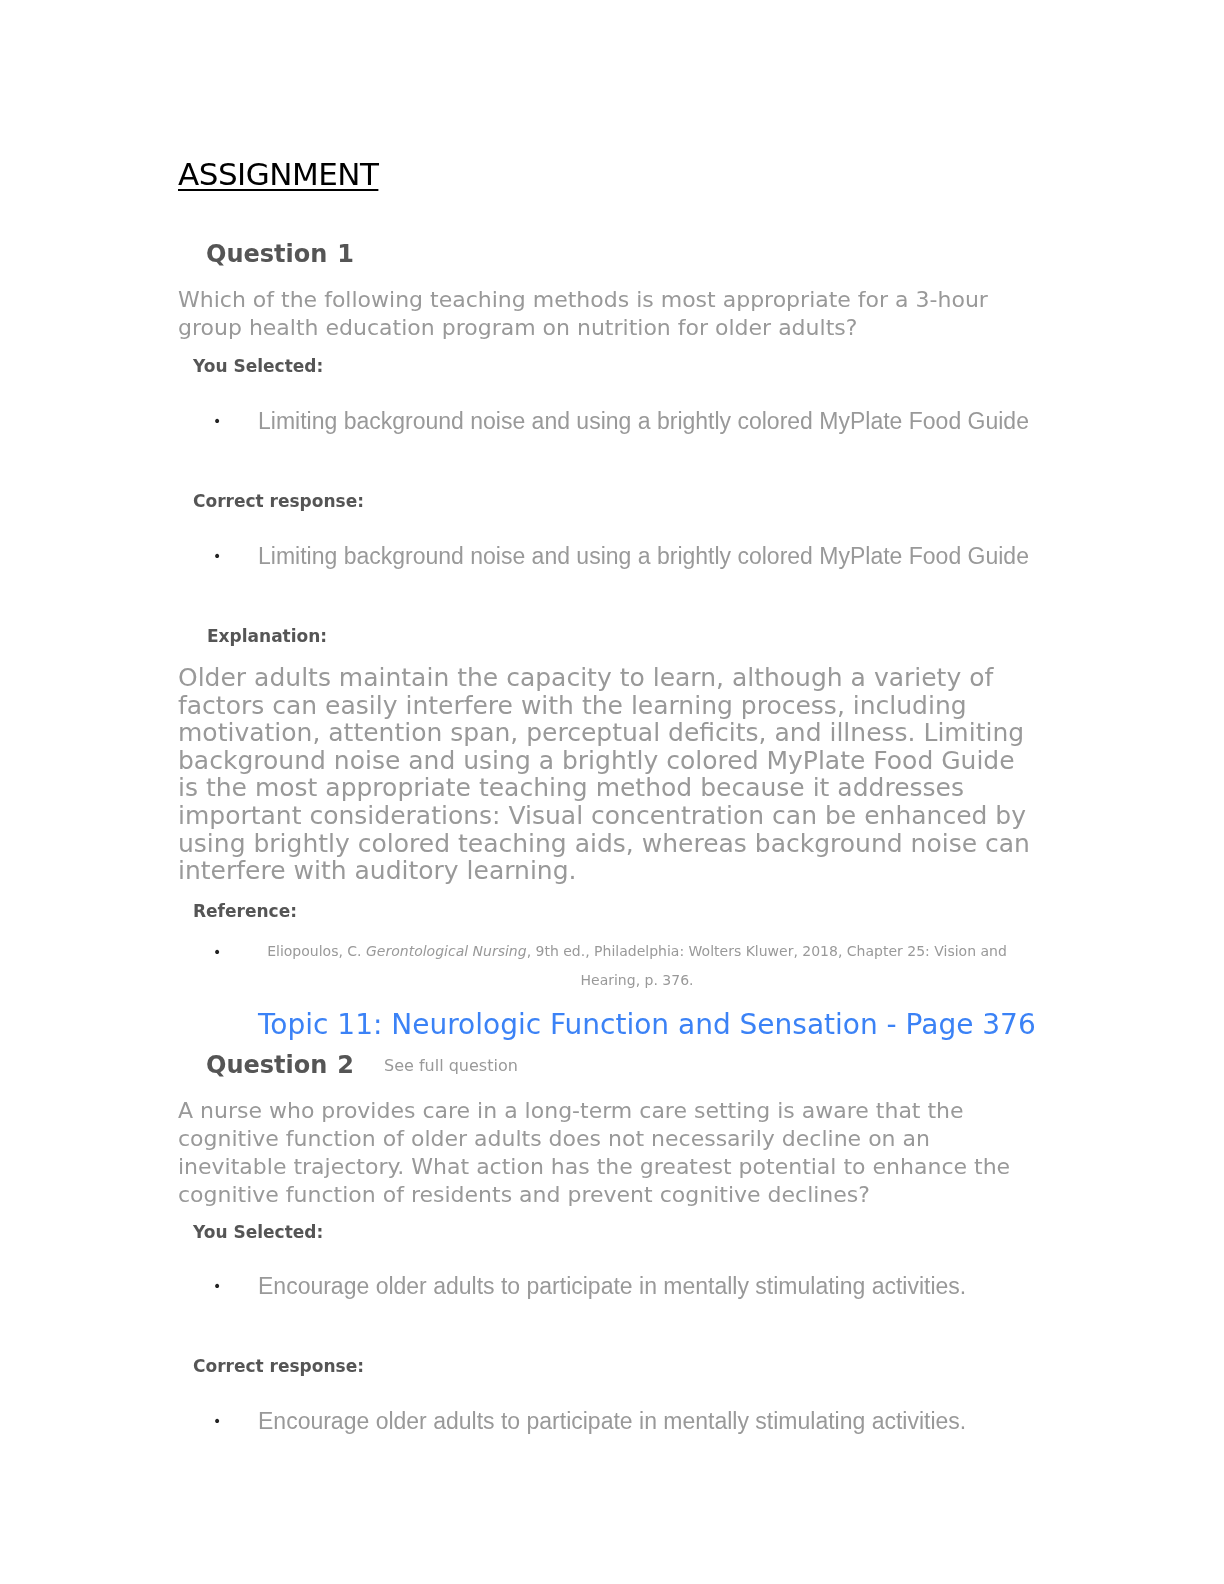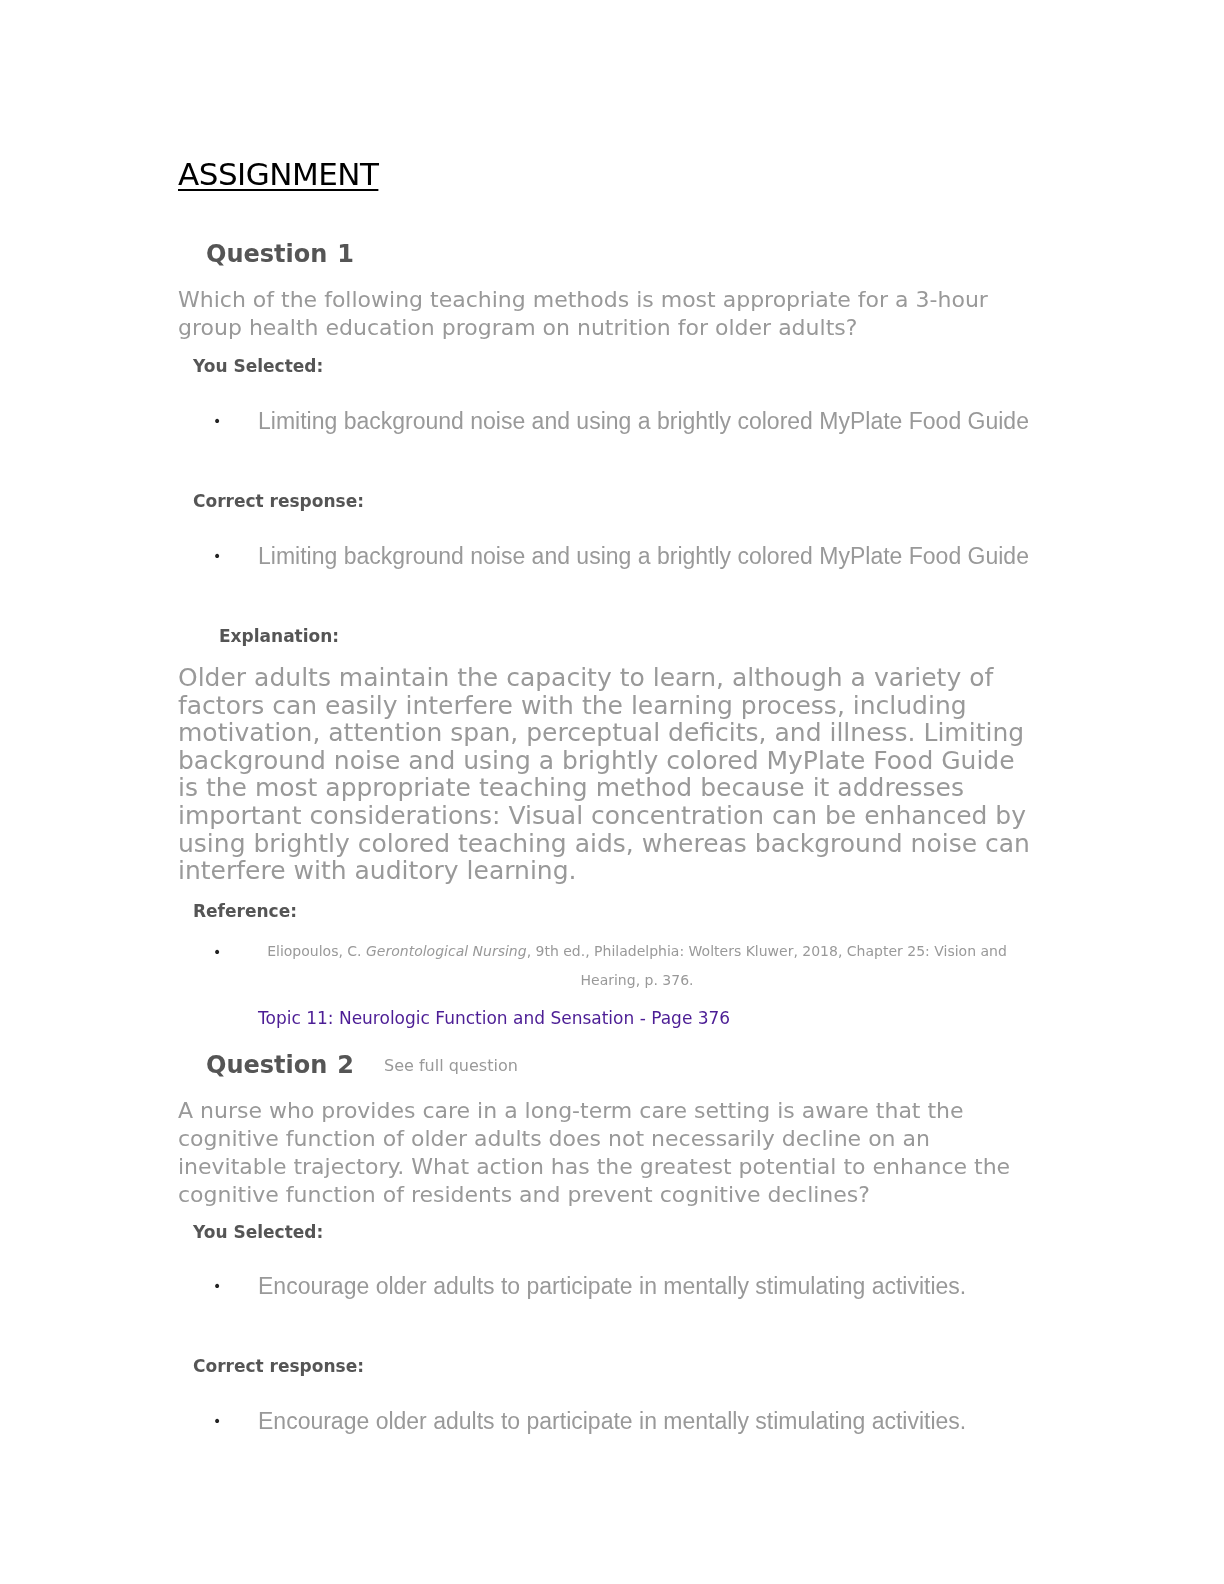--- a/index.html
+++ b/index.html
@@ -13,21 +13,21 @@
   .qhead .num { margin-left: 10px; }
   .seefull { font-size: 16px; font-weight: normal; color: #999; margin-left: 30px; vertical-align: 2px; }
   .qtext { position: absolute; left: 0; width: 860px; font-size: 22px; line-height: 28px; color: #999; }
   .label { position: absolute; left: 0; font-size: 17px; font-weight: bold; color: #555; margin-left: 15px; }
   .bullet { position: absolute; left: 35px; font-size: 14px; color: #222; }
   .ans { position: absolute; left: 71px; width: 790px; font-size: 23px; line-height: 28px; color: #999;
          font-family: "Liberation Sans", sans-serif; }
   .ans .lead { padding-left: 9px; }
   .para { position: absolute; left: 0; width: 860px; font-size: 25px; line-height: 27.6px; color: #999; }
   .ref { position: absolute; left: 64px; width: 790px; font-size: 14px; line-height: 29px; color: #999; text-align: center; }
-  .topic { position: absolute; left: 80px; font-size: 17px; color: #4c1d95; }
+  .topic { position: absolute; left: 80px; font-size: 28px; color: #3b82f6; }
 </style>
 </head>
 <body>
 
 <div class="page">
 
   <div class="title">ASSIGNMENT</div>
 
   <div class="qhead" style="top:240px;">
     <span>Question</span><span class="num">1</span>
@@ -35,21 +35,21 @@
   <div class="qtext" style="top:286px;">Which of the following teaching methods is most appropriate for a 3-hour group health education program on nutrition for older adults?</div>
 
   <div class="label" style="top:356px;">You Selected:</div>
   <span class="bullet" style="top:413px;">•</span>
   <div class="ans" style="top:407px;"><span class="lead">Limiting background noise and using a brightly colored MyPlate Food Guide</span></div>
 
   <div class="label" style="top:491px;">Correct response:</div>
   <span class="bullet" style="top:548px;">•</span>
   <div class="ans" style="top:542px;"><span class="lead">Limiting background noise and using a brightly colored MyPlate Food Guide</span></div>
 
-  <div class="label" style="top:626px; left:26px;">Explanation:</div>
+  <div class="label" style="top:626px; left:14px;">Explanation:</div>
   <div class="para" style="top:664px;">Older adults maintain the capacity to learn, although a variety of factors can easily interfere with the learning process, including motivation, attention span, perceptual deficits, and illness. Limiting background noise and using a brightly colored MyPlate Food Guide is the most appropriate teaching method because it addresses important considerations: Visual concentration can be enhanced by using brightly colored teaching aids, whereas background noise can interfere with auditory learning.</div>
 
   <div class="label" style="top:901px;">Reference:</div>
   <span class="bullet" style="top:944px;">•</span>
   <div class="ref" style="top:937px;">
     <span>Eliopoulos, C.</span>
     <i>Gerontological Nursing</i><span>, 9th ed., Philadelphia: Wolters Kluwer, 2018, Chapter 25: Vision and Hearing, p. 376.</span>
   </div>
   <div class="topic" style="top:1008px;">Topic 11: Neurologic Function and Sensation - Page 376</div>
 

